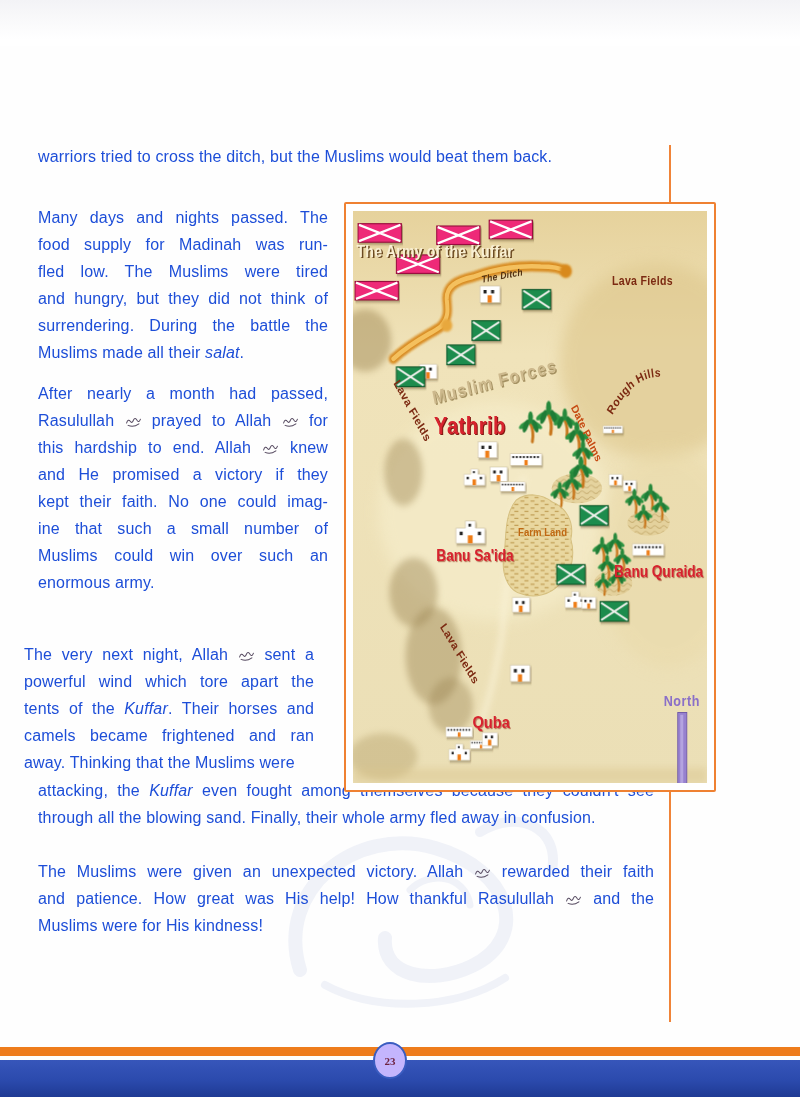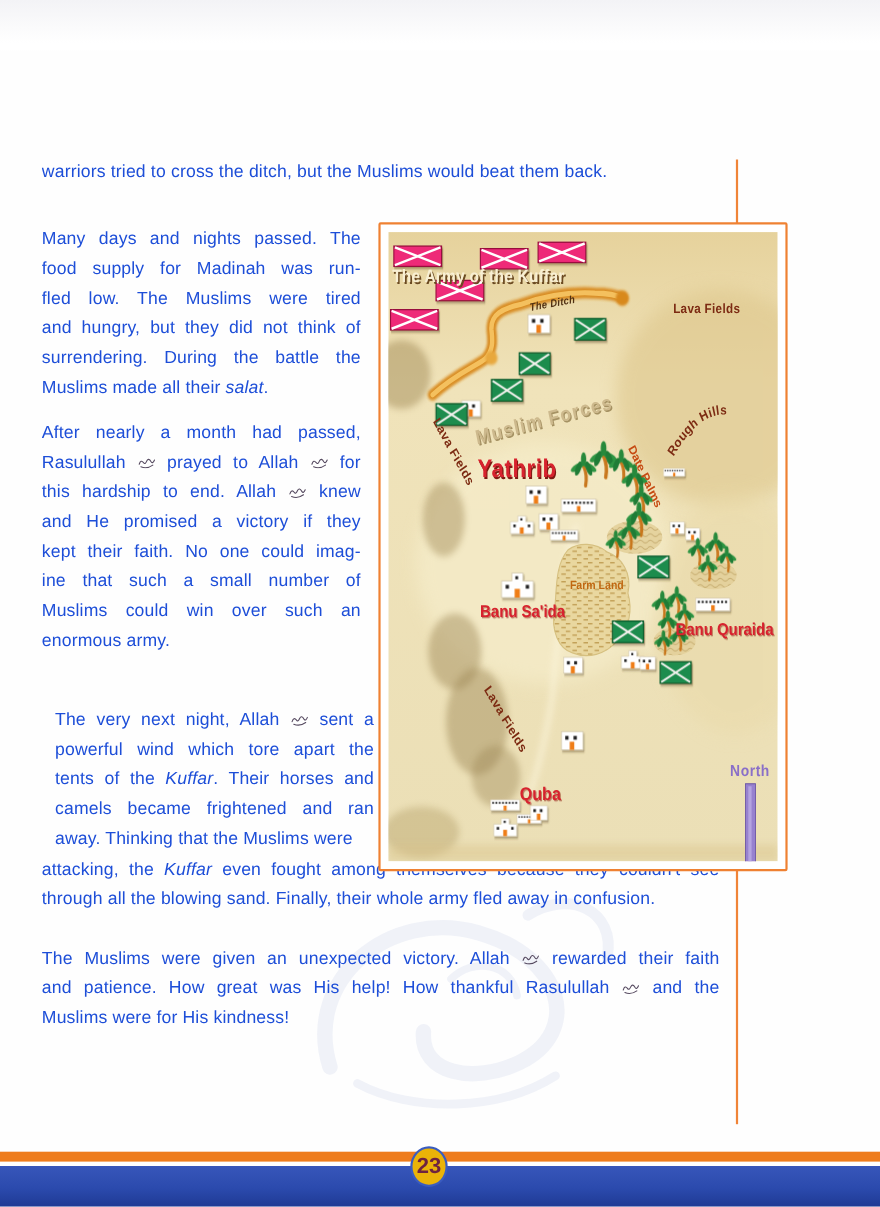--- a/index.html
+++ b/index.html
@@ -32,23 +32,23 @@
 
   .caption { position:absolute; left:460px; top:734px; width:220px; text-align:center;
     color:#15803d; font-size:16px; letter-spacing:0.2px; z-index:2; }
 
   
   .stripe-orange { position:absolute; left:0; top:1047px; width:800px; height:9px;
     background:#ee7c1c; z-index:4; }
   .bar-blue { position:absolute; left:0; top:1060px; width:800px; height:37px;
     background:linear-gradient(180deg,#3756ba 0%, #2b4aad 55%, #1f3a94 100%); z-index:4; }
   .badge { position:absolute; left:373px; top:1042px; width:34px; height:37px;
-    box-sizing:border-box; background:#eab308; border:2px solid #3a5cc0;
+    box-sizing:border-box; background:#c4b5fd; border:2px solid #3a5cc0;
     border-radius:50%; z-index:5; display:flex; align-items:center; justify-content:center;
-    color:#6e2340; font-size:20px; font-weight:bold; }
+    color:#6e2340; font-size:11px; font-weight:bold;font-family:Liberation Serif, serif; }
 
   
   .watermark { position:absolute; left:230px; top:770px; z-index:0; }
 
   
   svg text, svg textPath { font-family:"Liberation Sans", sans-serif; }
   .terr  { fill:#7c2a12; font-weight:bold; font-size:10.5px; letter-spacing:0.3px; }
   .mred  { fill:#d7232e; font-weight:bold; }
   .army    { fill:#f8efd3; font-size:14px; font-weight:bold; letter-spacing:0.2px; }
   .army-sh { fill:#6b4a22; font-size:14px; font-weight:bold; letter-spacing:0.2px; }
@@ -99,21 +99,21 @@
     <div class="tline">this hardship to end. Allah <svg class="hon" viewBox="0 0 22 14">
         <path d="M2,9 Q4,3 7,7 Q9,10 11,5 Q13,1 16,6 Q18,9 20,4 M4,12 Q11,15 18,10" fill="none" stroke="#564a60" stroke-width="1.3" stroke-linecap="round"></path>
       </svg> knew</div>
     <div class="tline">and He promised a victory if they</div>
     <div class="tline">kept their faith. No one could imag-</div>
     <div class="tline">ine that such a small number of</div>
     <div class="tline">Muslims could win over such an</div>
     <div class="tline tlast">enormous army.</div>
   </div>
 
-<div class="para" style="left:50px; top:641px; width:290px;">
+<div class="para" style="left:24px; top:641px; width:290px;">
     <div class="tline">The very next night, Allah <svg class="hon" viewBox="0 0 22 14">
         <path d="M2,9 Q4,3 7,7 Q9,10 11,5 Q13,1 16,6 Q18,9 20,4 M4,12 Q11,15 18,10" fill="none" stroke="#564a60" stroke-width="1.3" stroke-linecap="round"></path>
       </svg> sent a</div>
     <div class="tline">powerful wind which tore apart the</div>
     <div class="tline">tents of the <i>Kuffar</i>. Their horses and</div>
     <div class="tline">camels became frightened and ran</div>
     <div class="tline tlast">away. Thinking that the Muslims were</div>
   </div>
 
 <div class="para" style="left:38px; top:777px; width:616px;">

